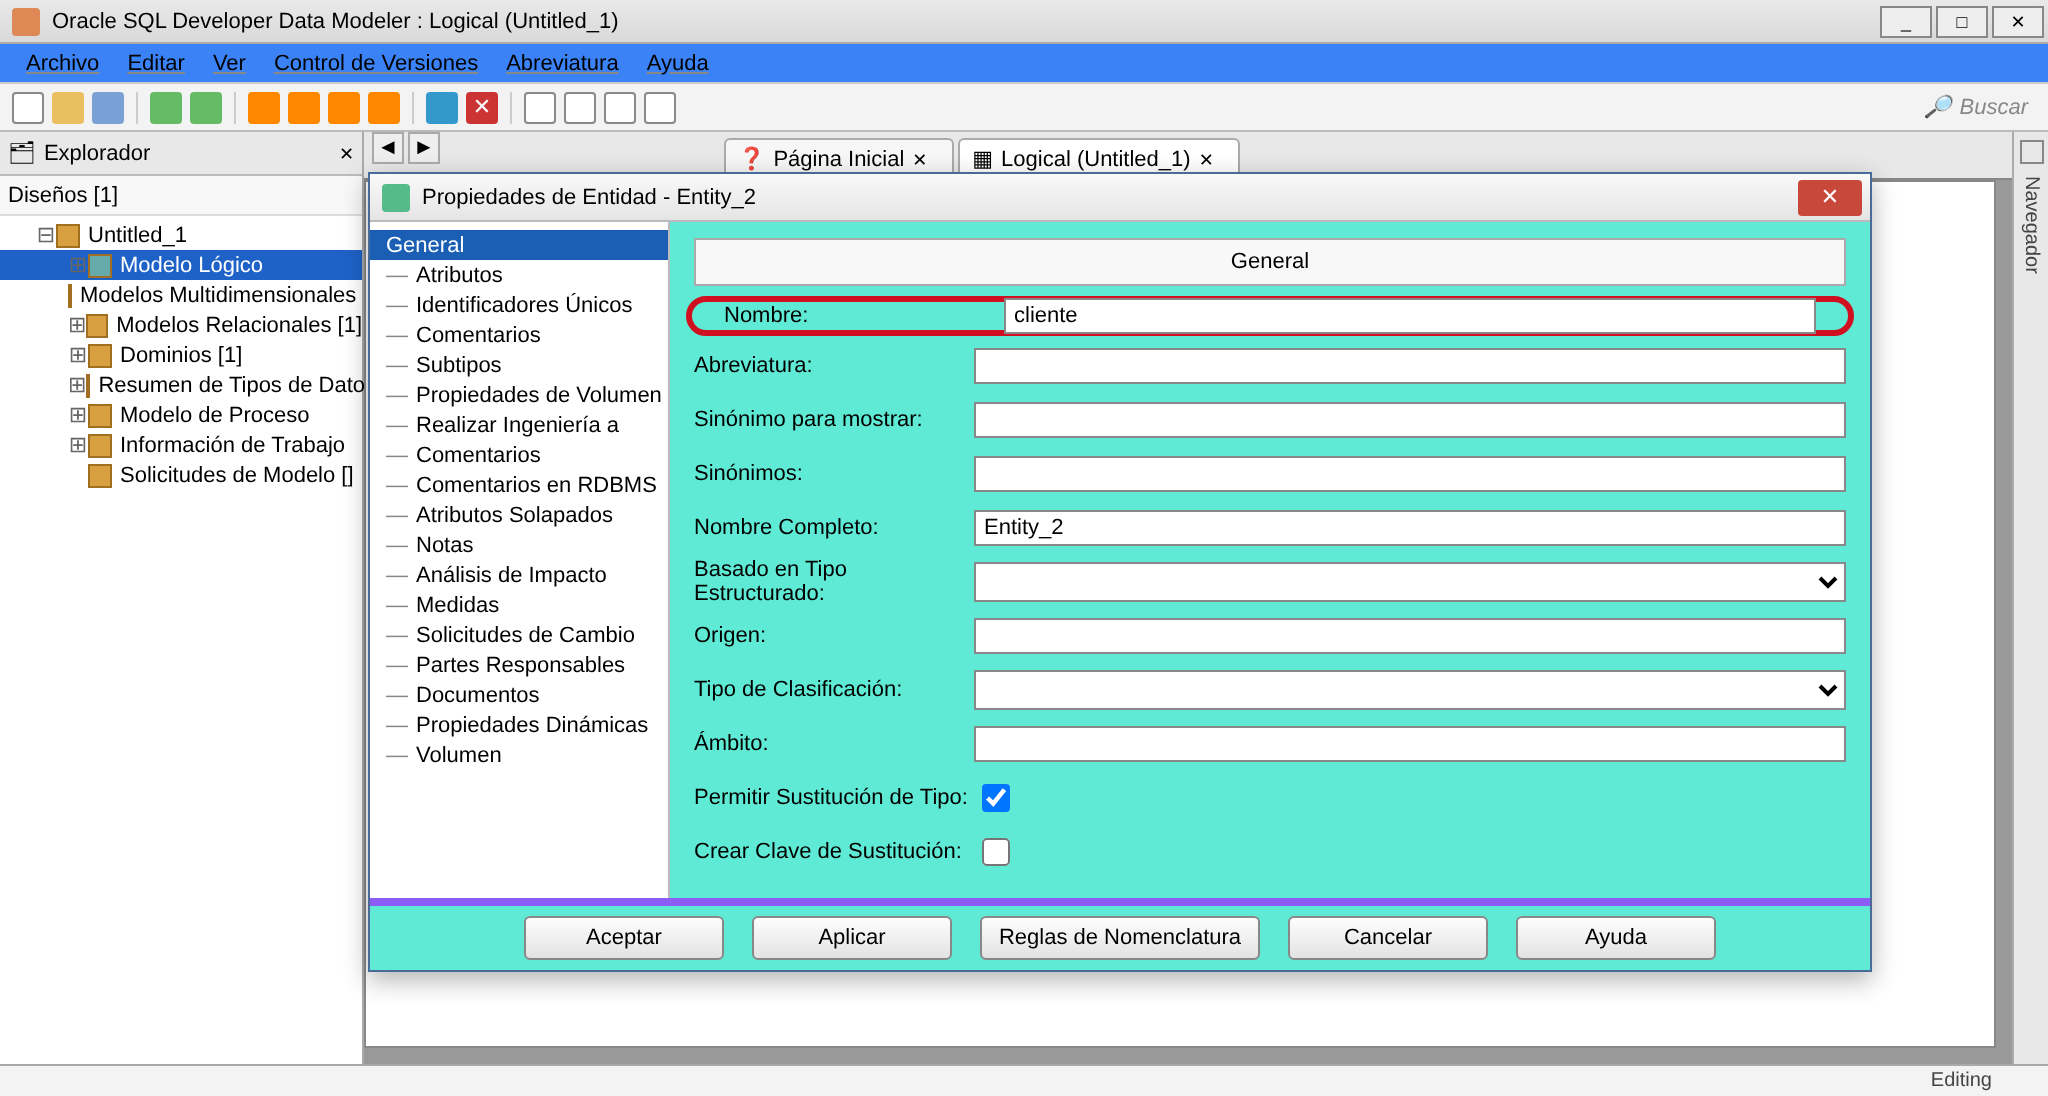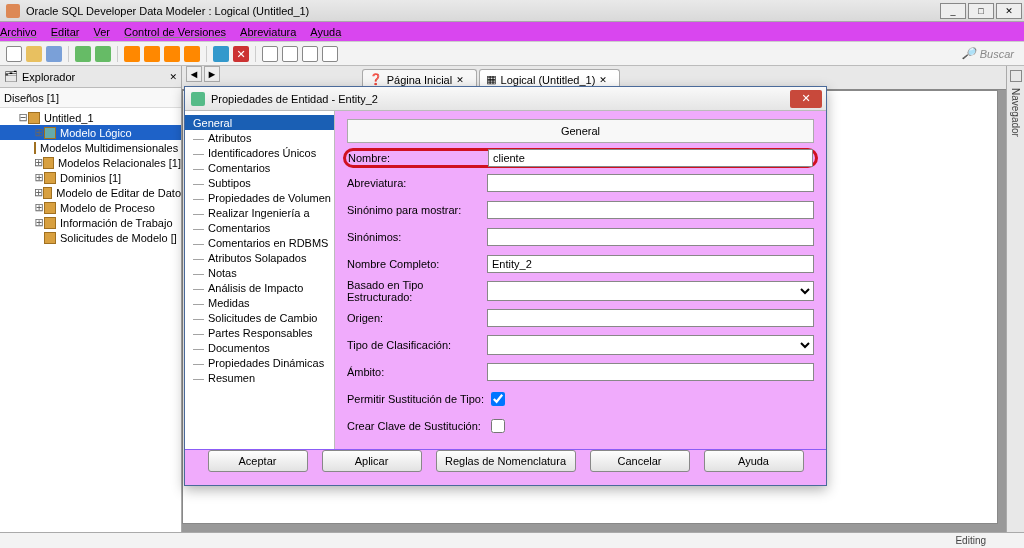--- a/index.html
+++ b/index.html
@@ -1,21 +1,21 @@
 <!DOCTYPE html>
 <html><head>
 <meta charset="utf-8">
 <style>
   * { box-sizing: border-box; font-family: Tahoma, sans-serif; font-size: 11px; }
   body { margin: 0; background: #d6d6d6; width: 1024px; height: 548px; overflow: hidden; position: relative; }
   .titlebar { height: 22px; background: linear-gradient(#e9e9e9,#d9d9d9); display: flex; align-items: center; padding-left: 6px; border-bottom: 1px solid #aaa; }
   .titlebar .icon { width: 14px; height: 14px; background: #d85; border-radius: 2px; margin-right: 6px; }
   .titlebar .wc { margin-left: auto; display: flex; }
   .titlebar .wc span { width: 26px; height: 16px; border: 1px solid #888; background: #eee; margin-right: 2px; display: flex; align-items: center; justify-content: center; font-size: 9px; }
-  .menubar { height: 20px; background: #d946ef; display: flex; align-items: center; padding-left: 0; gap: 14px; border-bottom: 1px solid #ccc; }
+  .menubar { height: 20px; background: #3b82f6; display: flex; align-items: center; padding-left: 13px; gap: 14px; border-bottom: 1px solid #ccc; }
   .menubar span { text-decoration: underline; text-decoration-color: #888; }
   .toolbar { height: 24px; background: #f3f3f3; display: flex; align-items: center; padding-left: 6px; gap: 4px; border-bottom: 1px solid #bbb; }
   .toolbar .tb { width: 16px; height: 16px; display: inline-block; border-radius: 2px; }
   .toolbar .sep { width: 1px; height: 16px; background: #ccc; margin: 0 2px; }
   .search { margin-left: auto; margin-right: 10px; display: flex; align-items: center; gap: 4px; color: #888; font-style: italic; }
   .main { display: flex; height: calc(548px - 22px - 20px - 24px - 16px); }
   .leftpanel { width: 182px; background: #fff; border-right: 1px solid #aaa; display: flex; flex-direction: column; }
   .paneltab { height: 22px; background: #e8e8e8; border-bottom: 1px solid #bbb; display: flex; align-items: center; padding-left: 4px; gap: 4px; }
   .paneltab .close { margin-left: auto; margin-right: 4px; font-size: 9px; }
   .treehdr { height: 20px; background: #f8f8f8; border-bottom: 1px solid #ddd; padding-left: 4px; display: flex; align-items: center; }
@@ -27,40 +27,40 @@
   .tree .tw { width: 10px; display: inline-block; text-align: center; color: #666; }
   .tree .ic { width: 12px; height: 12px; background: #d8a040; border: 1px solid #a07020; margin-right: 4px; display: inline-block; }
   .center { flex: 1; background: #999; display: flex; flex-direction: column; }
   .doctabs { height: 24px; background: #e8e8e8; display: flex; align-items: flex-end; padding-left: 180px; gap: 2px; border-bottom: 1px solid #888; }
   .doctab { height: 20px; background: #f7f7f7; border: 1px solid #aaa; border-bottom: none; padding: 0 10px 0 6px; display: flex; align-items: center; gap: 4px; border-radius: 3px 3px 0 0; }
   .doctab .ci { width: 10px; height: 10px; font-size: 9px; }
   .canvas { flex: 1; background: #fff; margin: 0 8px 8px 0; border: 1px solid #888; position: relative; }
   .rightstrip { width: 18px; background: #e8e8e8; border-left: 1px solid #aaa; display: flex; flex-direction: column; align-items: center; padding-top: 4px; }
   .rightstrip .vtab { writing-mode: vertical-rl; font-size: 10px; margin-top: 6px; color: #444; }
   .statusbar { height: 16px; background: #f3f3f3; border-top: 1px solid #aaa; display: flex; align-items: center; }
-  .statusbar .ed { margin-left: auto; margin-right: 38px; font-size: 10px; color: #444; }
-
-  .dialog { position: absolute; left: 184px; top: 86px; width: 643px; height: 400px; background: #f0abfc; border: 1px solid #4a6a9a; box-shadow: 0 4px 12px rgba(0,0,0,0.3); display: flex; flex-direction: column; }
+  .statusbar .ed { margin-left: auto; margin-right: 28px; font-size: 10px; color: #444; }
+
+  .dialog { position: absolute; left: 184px; top: 86px; width: 752px; height: 400px; background: #5eead4; border: 1px solid #4a6a9a; box-shadow: 0 4px 12px rgba(0,0,0,0.3); display: flex; flex-direction: column; }
   .dlg-title { height: 24px; background: linear-gradient(#f9f9f9,#e5e5e5); display: flex; align-items: center; padding-left: 6px; border-bottom: 1px solid #bbb; }
   .dlg-title .dic { width: 14px; height: 14px; background: #5b8; border-radius: 2px; margin-right: 6px; }
   .dlg-title .dx { margin-left: auto; width: 32px; height: 18px; background: #c8493b; color: #fff; display: flex; align-items: center; justify-content: center; border-radius: 2px; margin-right: 4px; }
   .dlg-body { flex: 1; display: flex; }
   .dlg-nav { width: 150px; background: #fff; border-right: 1px solid #bbb; padding: 4px 0; overflow: hidden; }
   .dlg-nav div { height: 15px; padding-left: 8px; display: flex; align-items: center; white-space: nowrap; }
   .dlg-nav .nsel { background: #1a5fb4; color: #fff; }
   .dlg-nav .dash { color: #888; margin-right: 4px; }
   .dlg-form { flex: 1; padding: 8px 12px; display: flex; flex-direction: column; gap: 7px; }
   .section-hdr { border: 1px solid #aaa; height: 24px; display: flex; align-items: center; justify-content: center; background: #f8f8f8; }
   .frow { display: flex; align-items: center; height: 20px; }
   .frow label { width: 140px; }
   .frow input[type=text], .frow select { flex: 1; height: 18px; border: 1px solid #888; background: #fff; padding: 0 4px; font-size: 11px; }
   .frow select { height: 20px; }
   .frow input[type=checkbox] { width: 14px; height: 14px; }
-  .highlight { border: 3px solid #d01020; border-radius: 10px; padding: 2px 2px; margin: -2px -4px; }
-  .dlg-buttons { height: 36px; border-top: 1px solid #8b5cf6; display: flex; justify-content: center; gap: 14px; }
+  .highlight { border: 3px solid #d01020; border-radius: 10px; padding: 2px 16px; margin: -2px -4px; }
+  .dlg-buttons { height: 36px; border-top: 4px solid #8b5cf6; display: flex; align-items: center; justify-content: center; gap: 14px; }
   .dlg-buttons button { width: 100px; height: 22px; background: linear-gradient(#fefefe,#e2e2e2); border: 1px solid #888; border-radius: 3px; }
 </style>
 </head>
 <body>
 
 <div class="titlebar">
   <span class="icon"></span>
   <span>Oracle SQL Developer Data Modeler : Logical (Untitled_1)</span>
   <div class="wc">
     <span>_</span>
@@ -136,21 +136,21 @@
           <span>Modelos Relacionales [1]</span>
         </div>
       <div class="ind2">
           <span class="tw">⊞</span>
           <span class="ic"></span>
           <span>Dominios [1]</span>
         </div>
       <div class="ind2">
           <span class="tw">⊞</span>
           <span class="ic"></span>
-          <span>Modelo de Editar de Dato</span>
+          <span>Resumen de Tipos de Dato</span>
         </div>
       <div class="ind2">
           <span class="tw">⊞</span>
           <span class="ic"></span>
           <span>Modelo de Proceso</span>
         </div>
       <div class="ind2">
           <span class="tw">⊞</span>
           <span class="ic"></span>
           <span>Información de Trabajo</span>
@@ -263,21 +263,21 @@
       <div>
           <span class="dash">—</span>
           <span>Documentos</span>
         </div>
       <div>
           <span class="dash">—</span>
           <span>Propiedades Dinámicas</span>
         </div>
       <div>
           <span class="dash">—</span>
-          <span>Resumen</span>
+          <span>Volumen</span>
         </div>
     </div>
     <div class="dlg-form">
       <div class="section-hdr">
           <span>General</span>
         </div>
       <div class="frow highlight">
           <label>Nombre:</label>
           <input type="text" value="cliente" style="">
         </div>

